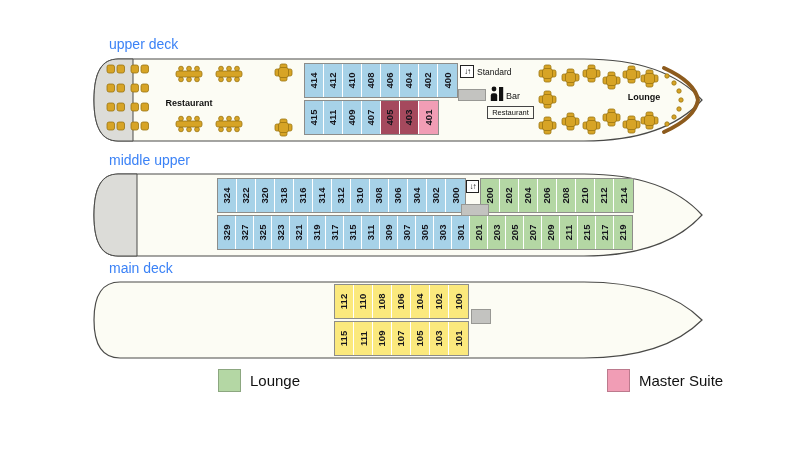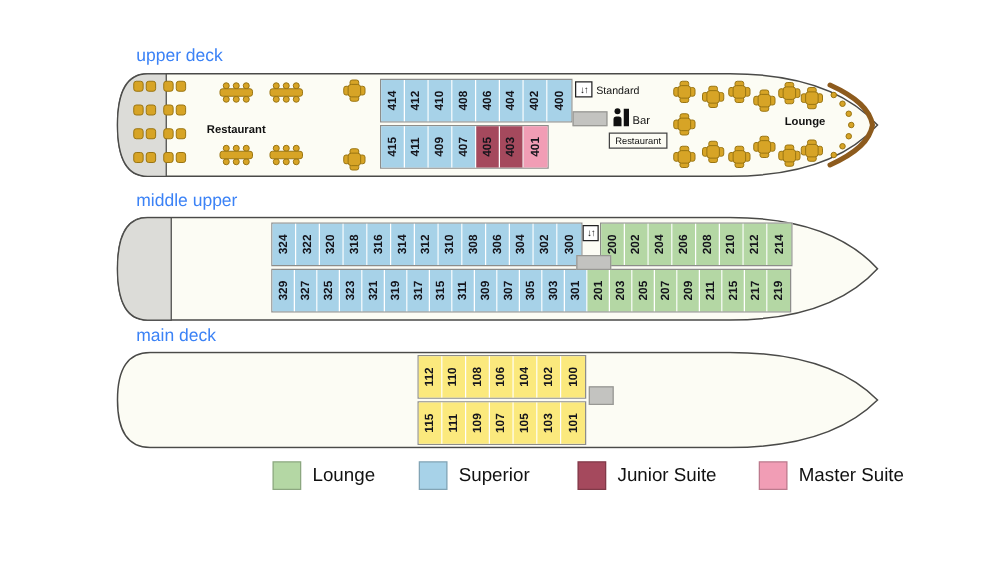--- a/index.html
+++ b/index.html
@@ -385,26 +385,18 @@
         </div>
       </div>
 
     <div class="shaft" style="left:379px; top:28px; width:20px; height:15px;"></div>
   </div>
 
   <div class="legend-item" id="legend-comfort">
     <div class="legend-swatch" style="background: rgb(180, 215, 164);"></div>
     <span class="legend-label">Lounge</span>
   </div>
-  <div class="legend-item" id="legend-superior">
-    <div class="legend-swatch" style="background: rgb(167, 210, 232);"></div>
-    <span class="legend-label">Superior</span>
-  </div>
-  <div class="legend-item" id="legend-junior">
-    <div class="legend-swatch" style="background: rgb(165, 73, 93);"></div>
-    <span class="legend-label">Junior Suite</span>
-  </div>
   <div class="legend-item" id="legend-master">
     <div class="legend-swatch" style="background: rgb(241, 157, 181);"></div>
     <span class="legend-label">Master Suite</span>
   </div>
 
 </div>
 
 </body></html>

